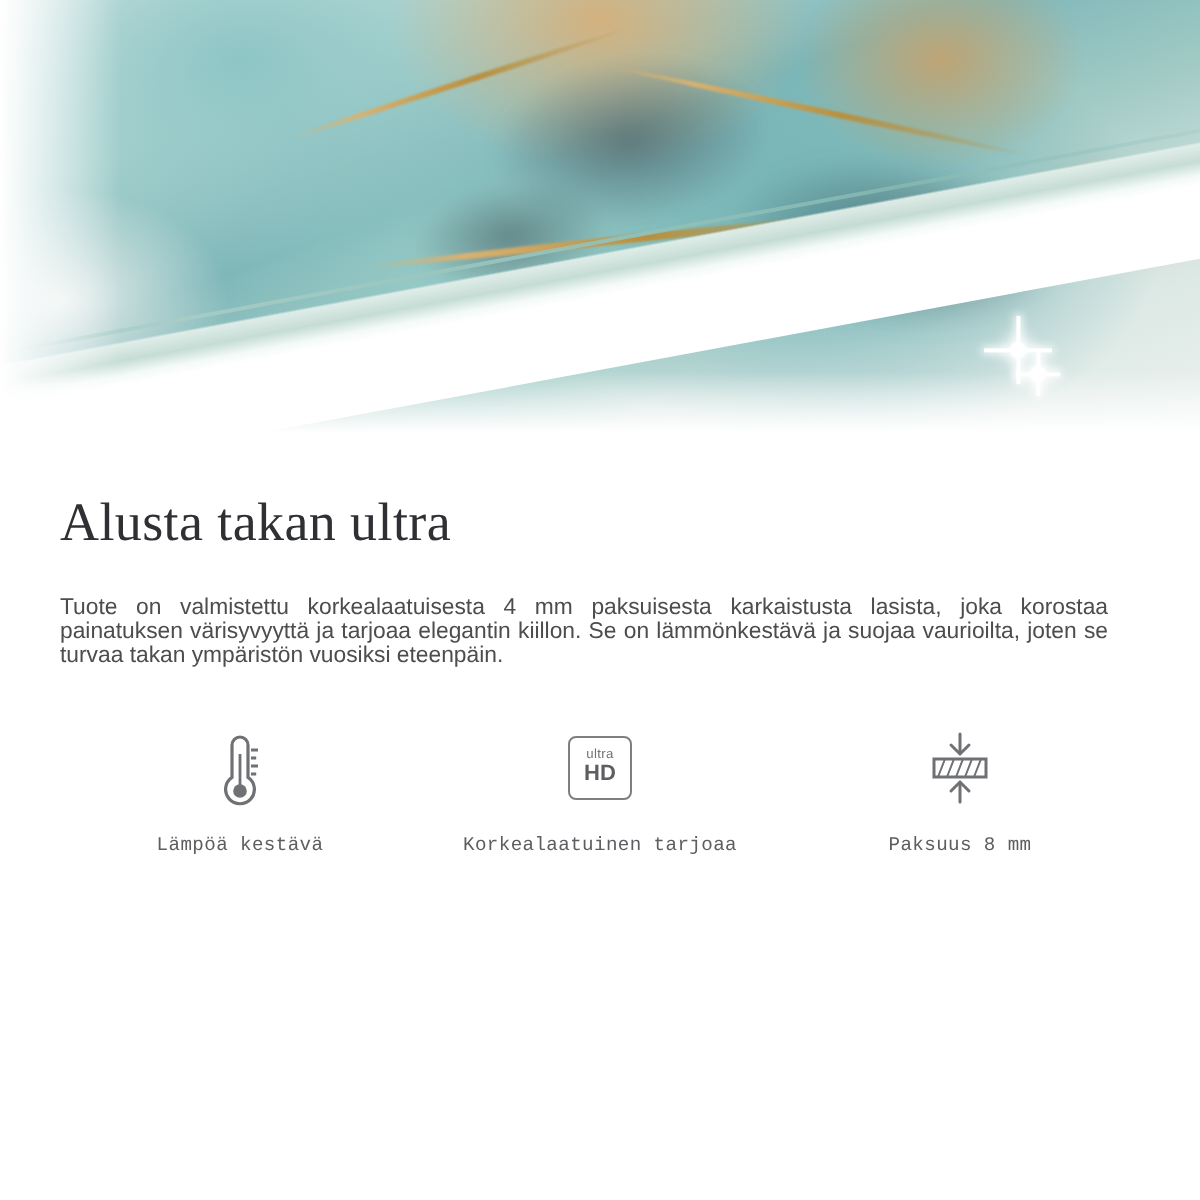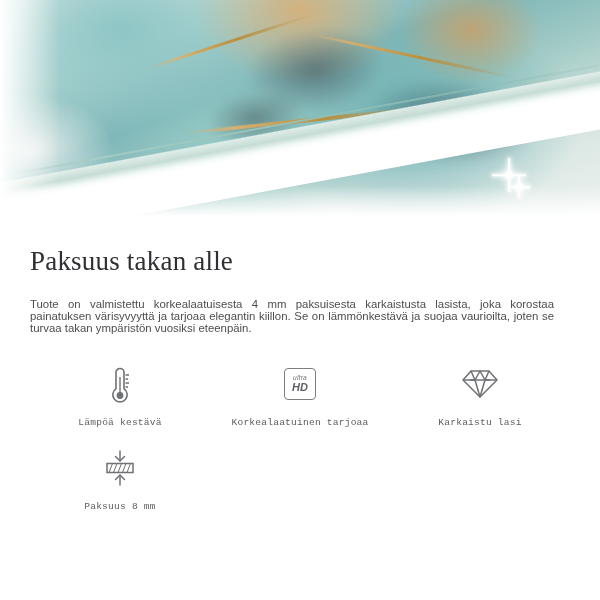--- a/index.html
+++ b/index.html
@@ -190,21 +190,20 @@
   .ultra-hd {
     width: 30px;
     height: 30px;
     border: 1.6px solid #7d7f82;
     border-radius: 4px;
     display: flex;
     flex-direction: column;
     align-items: center;
     justify-content: center;
     line-height: 1;
-    font-style: italic;
   }
   .ultra-hd .u-top {
     font-size: 6.6px;
     letter-spacing: 0.2px;
     color: #6f7174;
     margin-bottom: 1px;
   }
   .ultra-hd .u-bot {
     font-size: 11px;
     font-weight: bold;
@@ -229,21 +228,21 @@
       <span class="sparkle-core"></span>
     </div>
   <div class="sparkle sparkle-b">
       <span class="sparkle-core"></span>
     </div>
 </div>
 
 <div class="content">
 
   <h1 class="headline">
-    <span>Paksuus takan alle</span>
+    <span>Alusta takan ultra</span>
   </h1>
 
   <p class="body-copy">Tuote on valmistettu korkealaatuisesta 4 mm paksuisesta karkaistusta lasista, joka korostaa painatuksen värisyvyyttä ja tarjoaa elegantin kiillon. Se on lämmönkestävä ja suojaa vaurioilta, joten se turvaa takan ympäristön vuosiksi eteenpäin.</p>
 
   <div class="features">
 
     <div class="feature">
       <div class="feature-icon">
         <svg width="30" height="42" viewBox="0 0 30 42" fill="none" stroke="#6f7174" stroke-width="1.6">
           <path d="M15 5.5a4 4 0 0 0-4 4v16.2a7.2 7.2 0 1 0 8 0V9.5a4 4 0 0 0-4-4z"></path>
@@ -259,33 +258,20 @@
       <div class="feature-icon">
         <div class="ultra-hd">
           <span class="u-top">ultra</span>
           <span class="u-bot">HD</span>
         </div>
       </div>
       <div class="feature-label">Korkealaatuinen tarjoaa</div>
     </div>
 
 
-    <div class="feature">
-      <div class="feature-icon">
-        <svg width="40" height="34" viewBox="0 0 40 34" fill="none" stroke="#6f7174" stroke-width="1.5" stroke-linejoin="round">
-          <path d="M11 4h18l8 9-17 17L3 13l8-9z"></path>
-          <path d="M3 13h34"></path>
-          <path d="M11 4l4 9-5 0"></path>
-          <path d="M29 4l-4 9 5 0"></path>
-          <path d="M15 13l5 17 5-17"></path>
-          <path d="M15 13l5-9 5 9"></path>
-        </svg>
-      </div>
-      <div class="feature-label">Karkaistu lasi</div>
-    </div>
 
 
     <div class="feature">
       <div class="feature-icon">
         <svg width="36" height="40" viewBox="0 0 36 40" fill="none" stroke="#6f7174" stroke-width="1.5" stroke-linecap="round">
           <path d="M18 3v9"></path>
           <path d="M13.5 8.5 18 13l4.5-4.5"></path>
           <rect x="5" y="15.5" width="26" height="9" stroke-width="1.5"></rect>
           <path d="M7 24.5l3.5-9M11.5 24.5l3.5-9M16 24.5l3.5-9M20.5 24.5l3.5-9M25 24.5l3.5-9" stroke-width="1"></path>
           <path d="M18 37v-9"></path>

